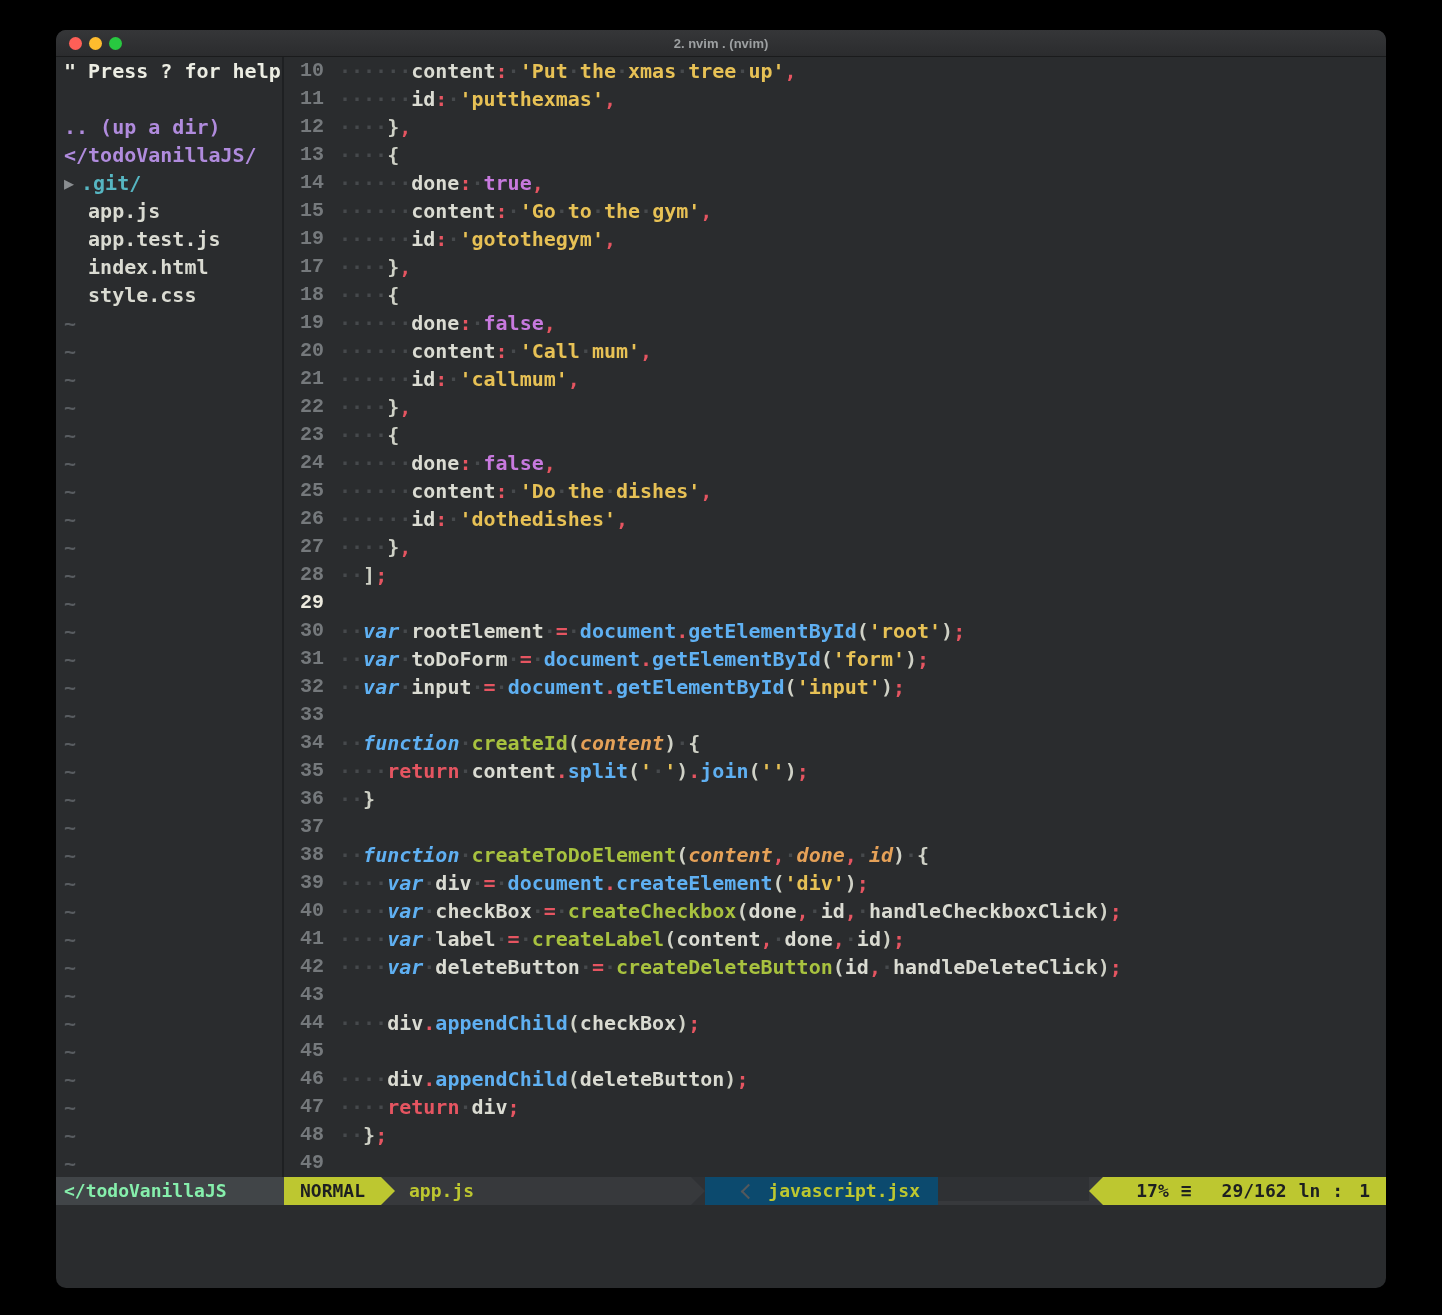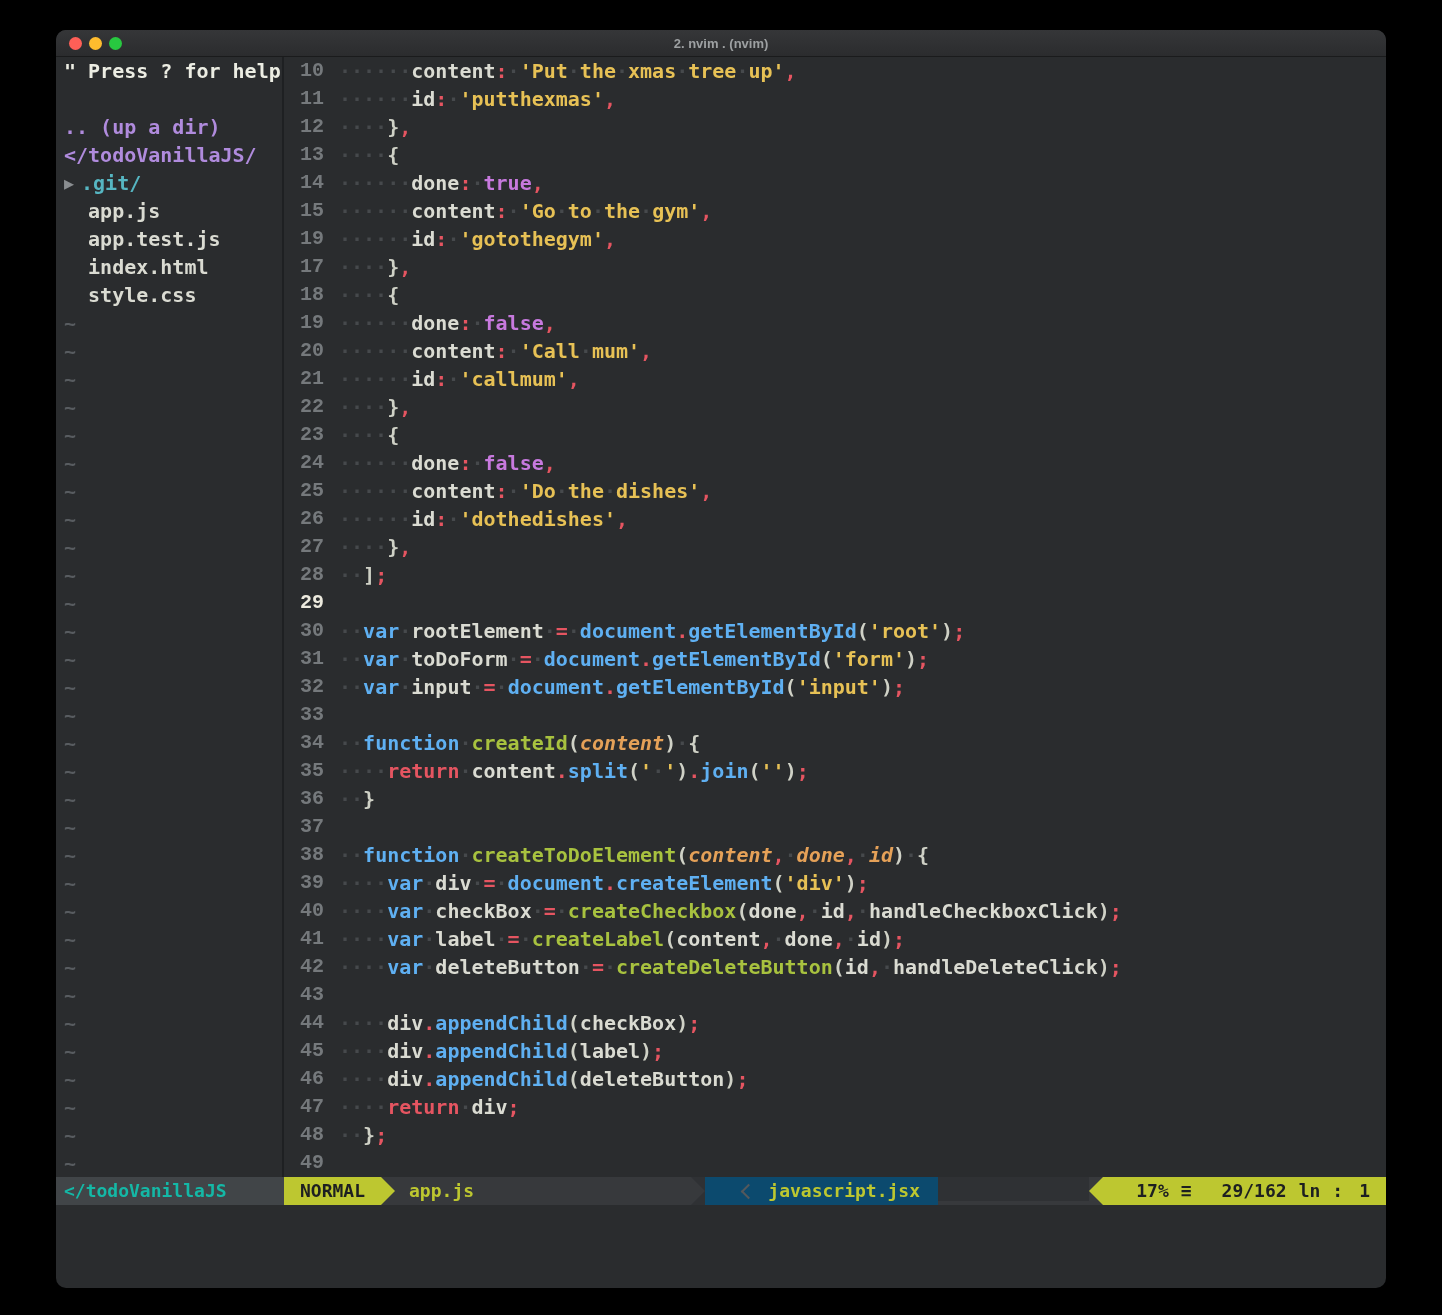--- a/index.html
+++ b/index.html
@@ -30,33 +30,33 @@
   .eline{display:flex;}
   .lnum{width:40px;flex:none;text-align:right;color:var(--c-linenr,#75797c);font-family:Liberation Mono, monospace;}
   .lnum.cur{color:#eceade;}
   .code{padding-left:15px;color:var(--c-fg,#dadbd2);white-space:pre;}
 
   .tk-ws{color:var(--c-whitespace,#46494c);}
   .tk-p{color:var(--c-punct,#e55561);}
   .tk-ret{color:var(--c-punct,#e55561);}
   .tk-br{color:#cfd1c6;}
   .tk-str{color:var(--c-string,#e7c155);}
-  .tk-kw{color:var(--c-keyword,#5fb0f2);}
+  .tk-kw{color:var(--c-keyword,#5fb0f2);font-style:italic;}
   .tk-mth{color:var(--c-keyword,#5fb0f2);}
   .tk-fn{color:var(--c-function,#a8c23f);}
   .tk-par{color:var(--c-param,#e5a158);font-style:italic;}
   .tk-bool{color:var(--c-boolean,#c779de);}
   .tk-help{color:#ecede3;}
   .tk-updir{color:var(--c-updir,#b08bdd);}
   .tk-arrow{color:#8a8e91;font-family:"DejaVu Sans","DejaVu Sans Mono",monospace;}
   .tk-dir{color:var(--c-directory,#56b6c2);}
   .tk-file{color:var(--c-fg,#dadbd2);}
 
   .statusline{height:28px;line-height:28px;display:flex;font-size:18px;overflow:hidden;}
-  .st-nerdtree{width:228px;flex:none;background:#414548;color:#14b8a6;padding-left:8px;white-space:pre;}
+  .st-nerdtree{width:228px;flex:none;background:#414548;color:#86efac;padding-left:8px;white-space:pre;}
   .st-main{flex:1;display:flex;background:#2f3134;min-width:0;}
   .seg-mode{background:var(--c-accent,#bdc730);color:#1d1f21;padding:0 16px;flex:none;}
   .pl-arrow{width:0;height:0;border-top:14px solid transparent;border-bottom:14px solid transparent;flex:none;}
   .arrow-mode{border-left:14px solid var(--c-accent,#bdc730);background:#37393c;}
   .seg-file{width:296px;flex:none;background:#37393c;color:var(--c-accent,#bdc730);padding-left:14px;white-space:pre;}
   .arrow-b{border-left:14px solid #37393c;background:#2f3134;}
   .seg-mid{flex:1;display:flex;justify-content:flex-end;align-items:center;background:#0c4a6e;
     color:var(--c-accent,#bdc730);min-width:0;}
   .chev{width:11px;height:11px;border-left:2px solid #54585c;border-bottom:2px solid #54585c;
     transform:rotate(45deg);flex:none;margin-right:14px;}
@@ -161,21 +161,21 @@
             <div class="row eline"><span class="lnum">35</span><span class="code"><span><span class="tk-ws">····</span></span><span class="tk-ret">return</span><span><span class="tk-ws">·</span>content</span><span class="tk-p">.</span><span class="tk-mth">split</span><span class="tk-br">(</span><span class="tk-str">'<span class="tk-ws">·</span>'</span><span class="tk-br">)</span><span class="tk-p">.</span><span class="tk-mth">join</span><span class="tk-br">(</span><span class="tk-str">''</span><span class="tk-br">)</span><span class="tk-p">;</span></span></div>
             <div class="row eline"><span class="lnum">36</span><span class="code"><span><span class="tk-ws">··</span></span><span class="tk-br">}</span></span></div>
             <div class="row eline"><span class="lnum">37</span><span class="code"></span></div>
             <div class="row eline"><span class="lnum">38</span><span class="code"><span><span class="tk-ws">··</span></span><span class="tk-kw">function</span><span><span class="tk-ws">·</span></span><span class="tk-fn">createToDoElement</span><span class="tk-br">(</span><span class="tk-par">content</span><span class="tk-p">,</span><span><span class="tk-ws">·</span></span><span class="tk-par">done</span><span class="tk-p">,</span><span><span class="tk-ws">·</span></span><span class="tk-par">id</span><span class="tk-br">)</span><span><span class="tk-ws">·</span></span><span class="tk-br">{</span></span></div>
             <div class="row eline"><span class="lnum">39</span><span class="code"><span><span class="tk-ws">····</span></span><span class="tk-kw">var</span><span><span class="tk-ws">·</span>div<span class="tk-ws">·</span></span><span class="tk-p">=</span><span><span class="tk-ws">·</span></span><span class="tk-mth">document</span><span class="tk-p">.</span><span class="tk-mth">createElement</span><span class="tk-br">(</span><span class="tk-str">'div'</span><span class="tk-br">)</span><span class="tk-p">;</span></span></div>
             <div class="row eline"><span class="lnum">40</span><span class="code"><span><span class="tk-ws">····</span></span><span class="tk-kw">var</span><span><span class="tk-ws">·</span>checkBox<span class="tk-ws">·</span></span><span class="tk-p">=</span><span><span class="tk-ws">·</span></span><span class="tk-fn">createCheckbox</span><span class="tk-br">(</span><span>done</span><span class="tk-p">,</span><span><span class="tk-ws">·</span>id</span><span class="tk-p">,</span><span><span class="tk-ws">·</span>handleCheckboxClick</span><span class="tk-br">)</span><span class="tk-p">;</span></span></div>
             <div class="row eline"><span class="lnum">41</span><span class="code"><span><span class="tk-ws">····</span></span><span class="tk-kw">var</span><span><span class="tk-ws">·</span>label<span class="tk-ws">·</span></span><span class="tk-p">=</span><span><span class="tk-ws">·</span></span><span class="tk-fn">createLabel</span><span class="tk-br">(</span><span>content</span><span class="tk-p">,</span><span><span class="tk-ws">·</span>done</span><span class="tk-p">,</span><span><span class="tk-ws">·</span>id</span><span class="tk-br">)</span><span class="tk-p">;</span></span></div>
             <div class="row eline"><span class="lnum">42</span><span class="code"><span><span class="tk-ws">····</span></span><span class="tk-kw">var</span><span><span class="tk-ws">·</span>deleteButton<span class="tk-ws">·</span></span><span class="tk-p">=</span><span><span class="tk-ws">·</span></span><span class="tk-fn">createDeleteButton</span><span class="tk-br">(</span><span>id</span><span class="tk-p">,</span><span><span class="tk-ws">·</span>handleDeleteClick</span><span class="tk-br">)</span><span class="tk-p">;</span></span></div>
             <div class="row eline"><span class="lnum">43</span><span class="code"></span></div>
             <div class="row eline"><span class="lnum">44</span><span class="code"><span><span class="tk-ws">····</span>div</span><span class="tk-p">.</span><span class="tk-mth">appendChild</span><span class="tk-br">(</span><span>checkBox</span><span class="tk-br">)</span><span class="tk-p">;</span></span></div>
-            <div class="row eline"><span class="lnum">45</span><span class="code"><span><span class="tk-ws">····</span>div</span><span class="tk-p">.</span><span class="tk-mth">appendChild</span><span class="tk-br">(</span><span>label</span><span class="tk-br">)</span><span class="tk-p">;</span></span></div>
+            <div class="row eline"><span class="lnum">45</span></div>
             <div class="row eline"><span class="lnum">46</span><span class="code"><span><span class="tk-ws">····</span>div</span><span class="tk-p">.</span><span class="tk-mth">appendChild</span><span class="tk-br">(</span><span>deleteButton</span><span class="tk-br">)</span><span class="tk-p">;</span></span></div>
             <div class="row eline"><span class="lnum">47</span><span class="code"><span><span class="tk-ws">····</span></span><span class="tk-ret">return</span><span><span class="tk-ws">·</span>div</span><span class="tk-p">;</span></span></div>
             <div class="row eline"><span class="lnum">48</span><span class="code"><span><span class="tk-ws">··</span></span><span class="tk-br">}</span><span class="tk-p">;</span></span></div>
             <div class="row eline"><span class="lnum">49</span><span class="code"></span></div>
           </div>
       </div>
     </div>
 
     <div class="statusline">
       <div class="st-nerdtree">&lt;/todoVanillaJS</div>

